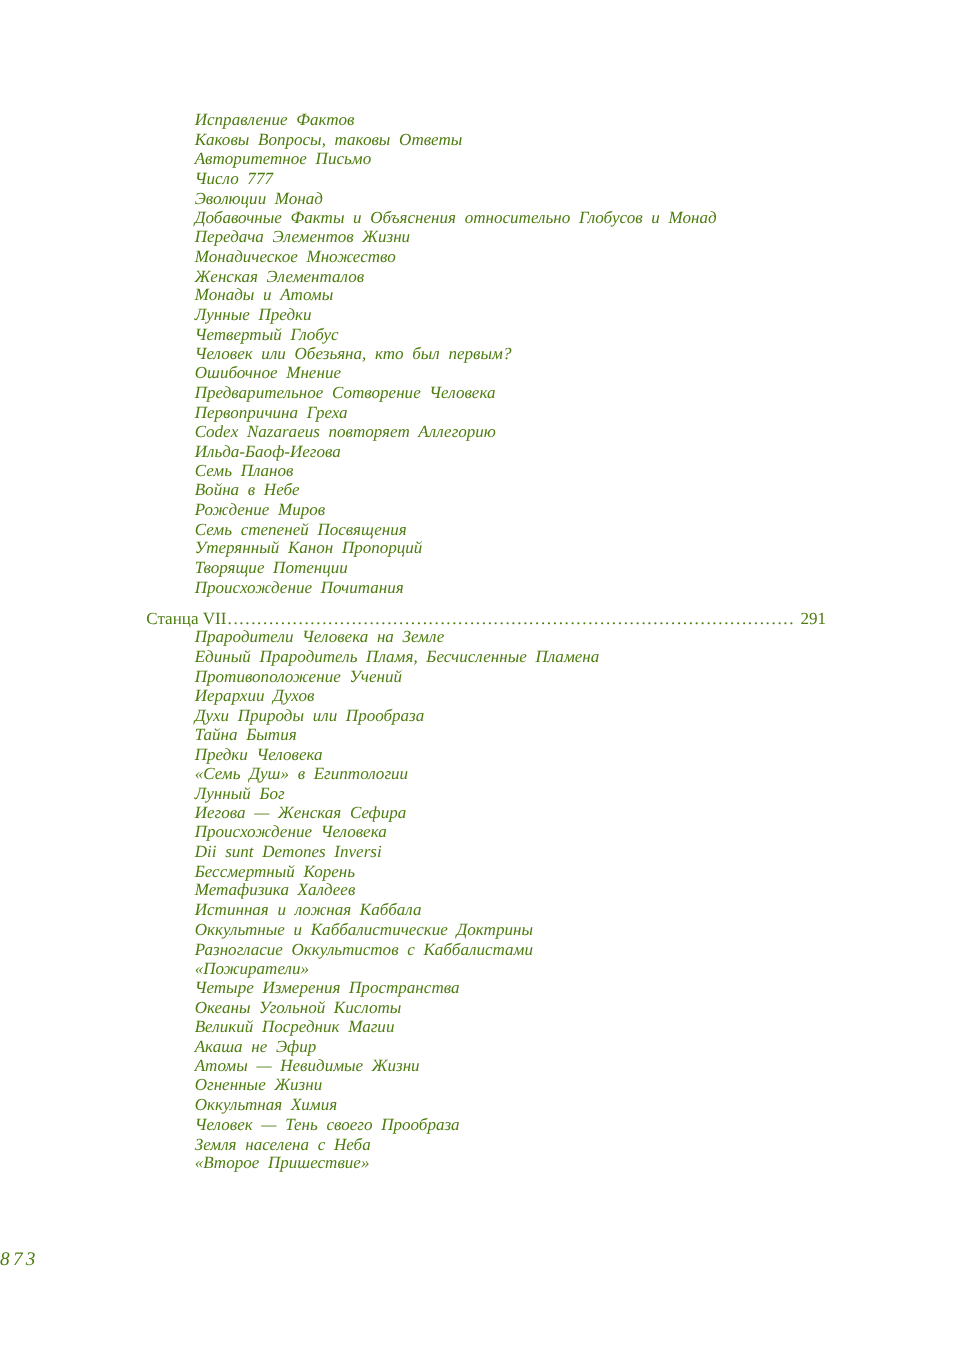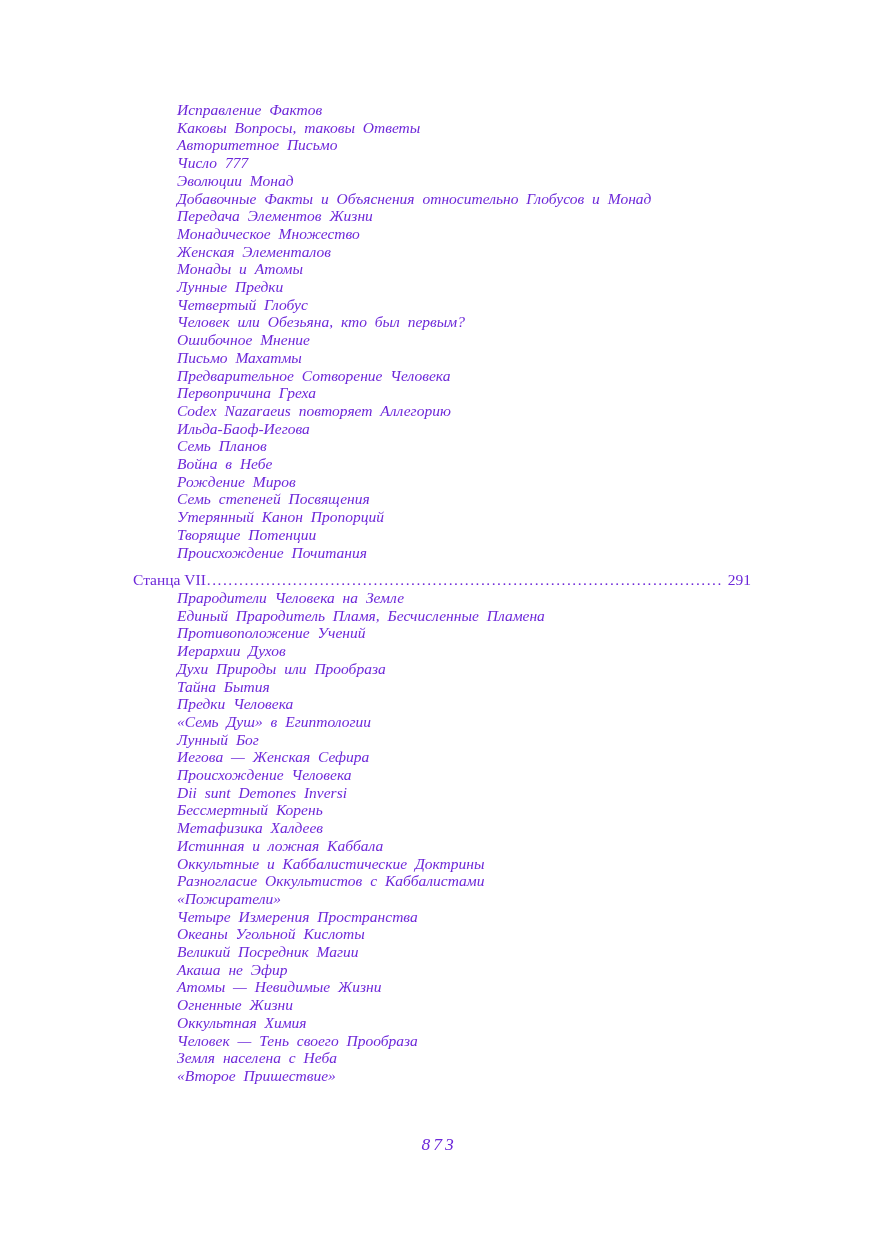--- a/index.html
+++ b/index.html
@@ -7,21 +7,21 @@
     padding: 0;
     background: #ffffff;
   }
   .page {
     position: relative;
     width: 878px;
     height: 1241px;
     background: #ffffff;
     overflow: hidden;
     font-family: "Liberation Serif", "DejaVu Serif", serif;
-    color: #6d28d9;
+    color: #4d7c0f;
   }
   .toc {
     position: absolute;
     left: 133px;
     top: 101px;
     width: 618px;
     font-size: 15.5px;
     line-height: 17.7px;
   }
   .toc-entries {
@@ -53,21 +53,21 @@
     letter-spacing: 1.5px;
   }
   .toc-heading .section-page-ref {
     flex: 0 0 auto;
   }
   .footer {
     position: absolute;
     left: 0;
     top: 1134px;
     width: 878px;
-    text-align: center;
+    text-align: left;
   }
   .footer .page-number {
     font-style: italic;
     font-size: 17.5px;
     letter-spacing: 3px;
   }
 </style>
 </head>
 <body>
 
@@ -81,21 +81,20 @@
         <div class="toc-entry">Эволюции Монад</div>
         <div class="toc-entry">Добавочные Факты и Объяснения относительно Глобусов и Монад</div>
         <div class="toc-entry">Передача Элементов Жизни</div>
         <div class="toc-entry">Монадическое Множество</div>
         <div class="toc-entry">Женская Элементалов</div>
         <div class="toc-entry">Монады и Атомы</div>
         <div class="toc-entry">Лунные Предки</div>
         <div class="toc-entry">Четвертый Глобус</div>
         <div class="toc-entry">Человек или Обезьяна, кто был первым?</div>
         <div class="toc-entry">Ошибочное Мнение</div>
-        <div class="toc-entry">Письмо Махатмы</div>
         <div class="toc-entry">Предварительное Сотворение Человека</div>
         <div class="toc-entry">Первопричина Греха</div>
         <div class="toc-entry">Codex Nazaraeus повторяет Аллегорию</div>
         <div class="toc-entry">Ильда-Баоф-Иегова</div>
         <div class="toc-entry">Семь Планов</div>
         <div class="toc-entry">Война в Небе</div>
         <div class="toc-entry">Рождение Миров</div>
         <div class="toc-entry">Семь степеней Посвящения</div>
         <div class="toc-entry">Утерянный Канон Пропорций</div>
         <div class="toc-entry">Творящие Потенции</div>

